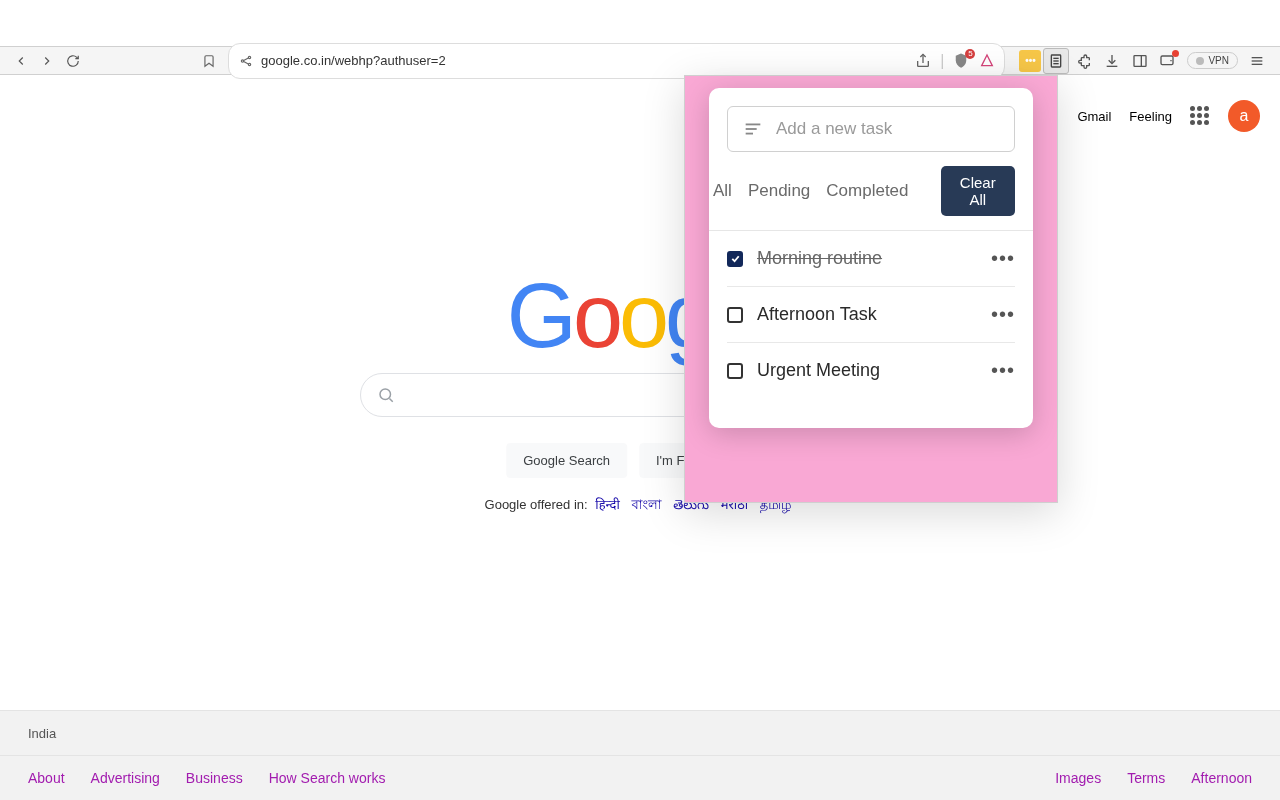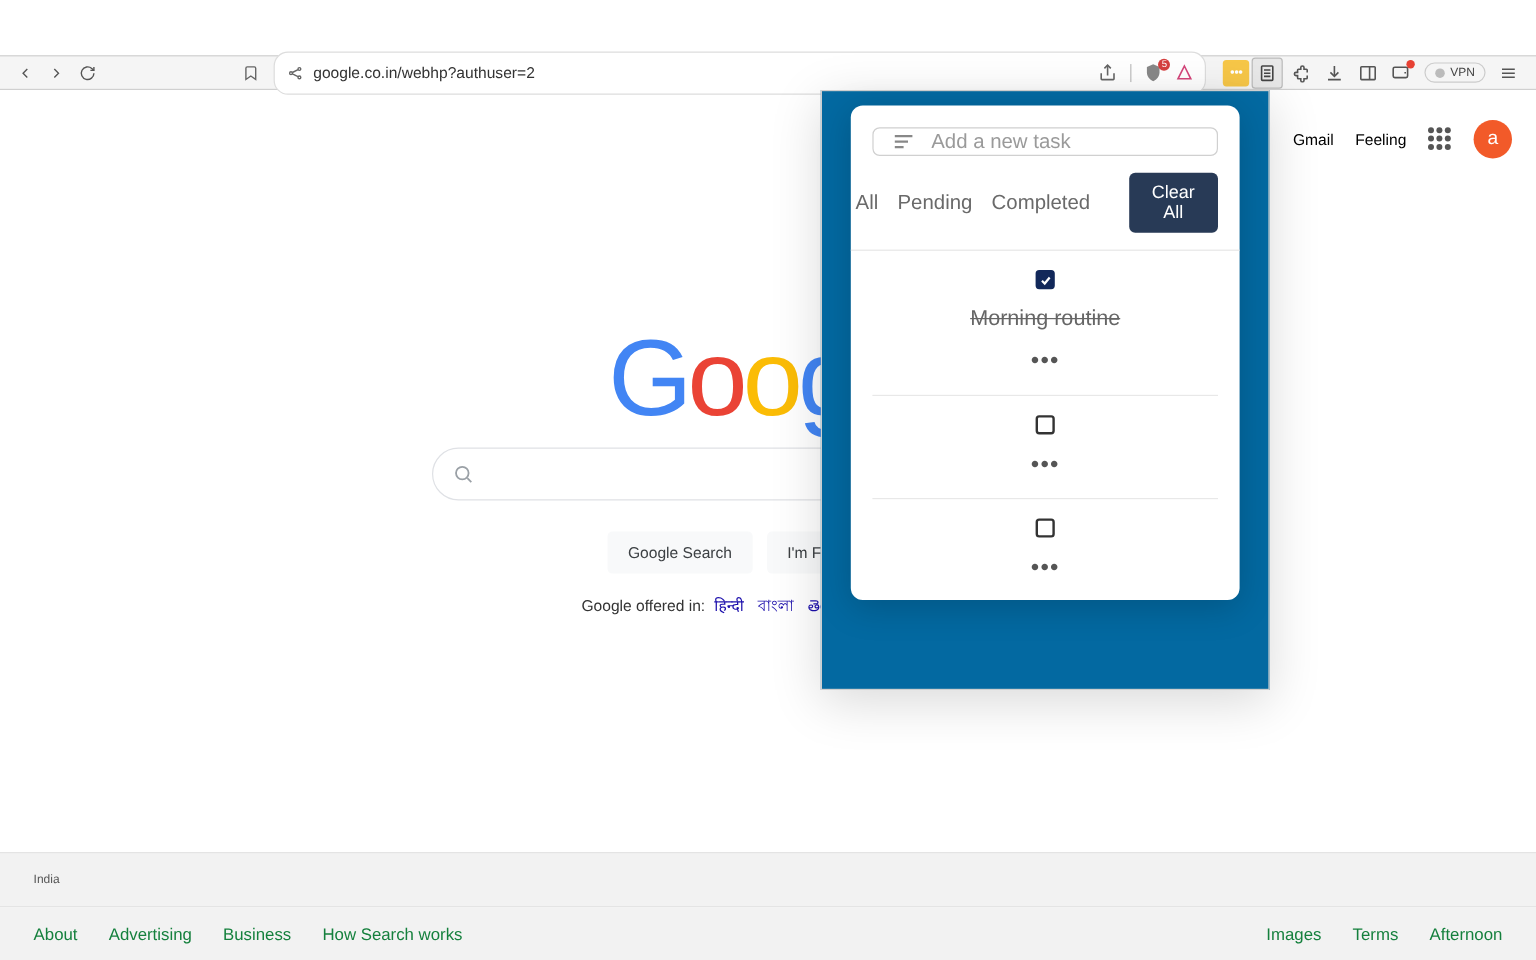--- a/index.html
+++ b/index.html
@@ -46,40 +46,40 @@
   .search-box { position: absolute; top: 298px; left: 50%; transform: translateX(-50%); width: 560px; height: 44px; border: 1px solid #dfe1e5; border-radius: 22px; display: flex; align-items: center; padding: 0 16px; }
   .search-box .mag { width: 18px; height: 18px; color: #9aa0a6; }
   .search-input { flex:1; border:none; outline:none; font-size:16px; margin-left:10px; }
   
   .search-btns { position: absolute; top: 368px; left: 50%; transform: translateX(-50%); display: flex; gap: 12px; }
   .g-btn { background: #f8f9fa; border: 1px solid #f8f9fa; border-radius: 4px; padding: 9px 16px; font-size: 13px; color: #3c4043; cursor:pointer; }
   
   .lang-row { position: absolute; top: 420px; left: 50%; transform: translateX(-50%); font-size: 13px; color: #333; }
   .lang-row a { color: #1a0dab; margin: 0 4px; cursor:pointer; text-decoration:none;}
   
-  .footer1 { position: absolute; bottom: 44px; left:0; right:0; height: 46px; background: #f2f2f2; border-top:1px solid #e4e4e4; border-bottom:1px solid #e4e4e4; display:flex;align-items:center; padding:0 28px; font-size:10px; color:#555; }
+  .footer1 { position: absolute; bottom: 44px; left:0; right:0; height: 46px; background: #f2f2f2; border-top:1px solid #e4e4e4; border-bottom:1px solid #e4e4e4; display:flex;align-items:center; padding:0 28px; font-size:13px; color:#555; }
   .footer2 { position: absolute; bottom: 0; left:0; right:0; height: 44px; background: #f2f2f2; display:flex;align-items:center; justify-content:space-between; padding:0 28px; font-size:14px; color:#555; }
   .footer2 .links { display:flex; gap: 26px; }
-  .footer2 a { color:#15803d; text-decoration:none; cursor:pointer; }
-  
-  
-  .ext-popup { position: absolute; top: 75px; left: 684px; width: 374px; height: 500px; background: #0369a1; border: 1px solid #cfcfcf; box-shadow: 0 10px 40px rgba(0,0,0,0.15); }
+  .footer2 a { color:#a21caf; text-decoration:none; cursor:pointer; }
+  
+  
+  .ext-popup { position: absolute; top: 75px; left: 684px; width: 374px; height: 428px; background: #f9a8d4; border: 1px solid #cfcfcf; box-shadow: 0 10px 40px rgba(0,0,0,0.15); }
   .ext-inner { position: absolute; top: 12px; left: 24px; right: 24px; bottom: 74px; background: #fff; border-radius: 10px; box-shadow: 0 6px 28px rgba(0,0,0,0.18); padding: 0; display:flex; flex-direction:column;}
   .task-input-wrap { margin: 18px 18px 0 18px; border: 1px solid #d0d0d0; border-radius: 6px; height: 46px; display:flex; align-items:center; padding: 0 14px; gap: 12px;}
   .task-input-wrap .lines { width: 22px; height: 22px; color: #888; }
   .task-input { border:none; outline:none; flex:1; font-size: 17px; color: #333; }
   .task-input::placeholder { color: #9a9a9a; }
   
   .filter-row { display:flex; align-items:center; padding: 14px 18px 14px 4px; gap: 16px; border-bottom: 1px solid #e6e6e6; font-size: 17px; color: #6a6a6a; }
   .filter-row .filt { cursor:pointer; }
   .filter-row .spacer { flex:1; }
   .clear-btn { background: #283a56; color: #fff; border:none; border-radius: 5px; padding: 8px 12px; font-size: 15px; cursor:pointer; }
   
   .task-list { padding: 0 18px; }
-  .task-item { display:flex; align-items:center; padding: 16px 0; border-bottom: 1px solid #e8e8e8; gap: 14px; font-size: 18px; color: #2a2a2a; flex-direction: column; }
+  .task-item { display:flex; align-items:center; padding: 16px 0; border-bottom: 1px solid #e8e8e8; gap: 14px; font-size: 18px; color: #2a2a2a; }
   .task-item:last-child { border-bottom: none; }
   .chk { width: 16px; height: 16px; border: 2px solid #333; border-radius: 3px; display:flex;align-items:center;justify-content:center; flex-shrink:0; cursor:pointer;}
   .chk.checked { background: #12285a; border-color:#12285a; color:#fff; }
   .chk.checked svg { width:11px; height:11px; }
   .task-text.done { text-decoration: line-through; color: #666; }
   .task-text { flex: 1; }
   .more { font-size: 20px; color: #555; cursor:pointer; letter-spacing:1px; }
   
 </style>
 </head>
@@ -278,21 +278,23 @@
         <span class="chk checked">
           <svg viewBox="0 0 24 24" fill="none" stroke="#fff" stroke-width="4">
               <polyline points="5 13 10 18 19 7"></polyline>
             </svg>
         </span>
         <span class="task-text done">Morning routine</span>
         <span class="more">•••</span>
       </div>
       <div class="task-item">
         <span class="chk"></span>
+        <span class="task-text">Afternoon Task</span>
         <span class="more">•••</span>
       </div>
       <div class="task-item">
         <span class="chk"></span>
+        <span class="task-text">Urgent Meeting</span>
         <span class="more">•••</span>
       </div>
     </div>
   </div>
 </div>
 
 </body></html>

